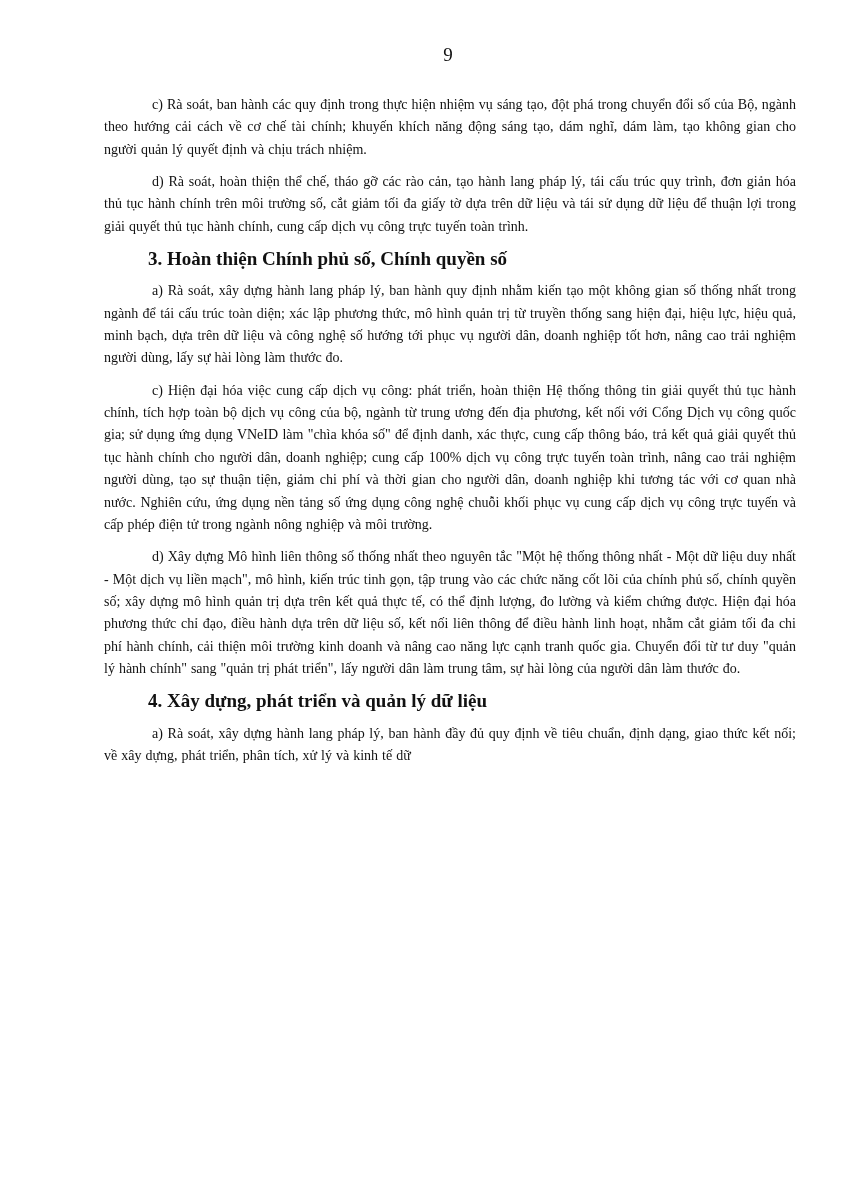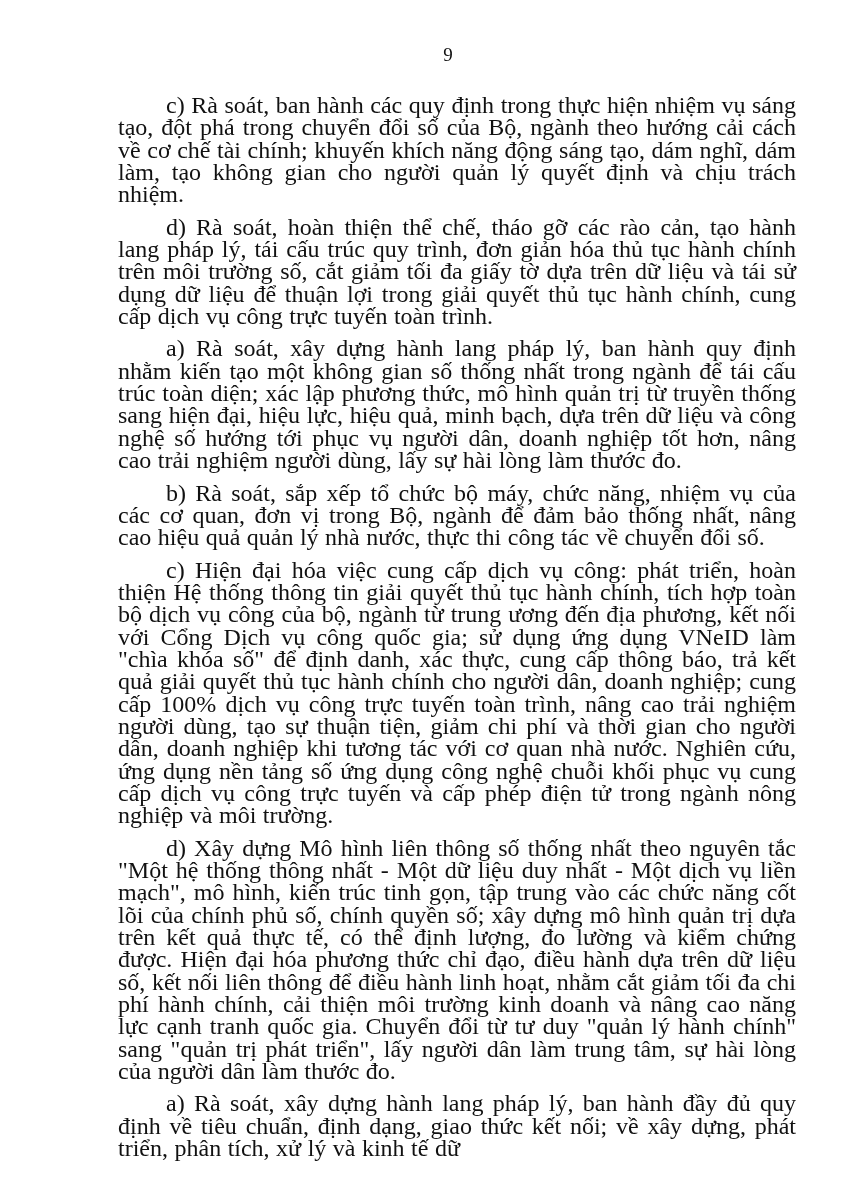--- a/index.html
+++ b/index.html
@@ -21,26 +21,26 @@
     padding: 44px 52px 0 100px;
     background: #ffffff;
   }
   .page-number {
     text-align: center;
     font-size: 19px;
     line-height: 22px;
     margin: 0 0 28px 0;
   }
   .para {
-    font-size: 24px;
+    font-size: 14px;
     line-height: 22.35px;
     text-align: justify;
     text-justify: inter-word;
     text-indent: 48px;
-    margin: 0 0 10px 18px;
+    margin: 0 0 10px 4px;
     word-spacing: 0.5px;
     font-family: Liberation Serif, serif;
   }
   .heading {
     font-size: 19px;
     line-height: 22.35px;
     font-weight: bold;
     text-indent: 48px;
     text-align: left;
     margin: 0 0 10px 0;
@@ -50,24 +50,25 @@
 <body>
 
 <div class="page">
   <div class="page-number">9</div>
 
   <p class="para">c) Rà soát, ban hành các quy định trong thực hiện nhiệm vụ sáng tạo, đột phá trong chuyển đổi số của Bộ, ngành theo hướng cải cách về cơ chế tài chính; khuyến khích năng động sáng tạo, dám nghĩ, dám làm, tạo không gian cho người quản lý quyết định và chịu trách nhiệm.</p>
 
   <p class="para">d) Rà soát, hoàn thiện thể chế, tháo gỡ các rào cản, tạo hành lang pháp lý, tái cấu trúc quy trình, đơn giản hóa thủ tục hành chính trên môi trường số, cắt giảm tối đa giấy tờ dựa trên dữ liệu và tái sử dụng dữ liệu để thuận lợi trong giải quyết thủ tục hành chính, cung cấp dịch vụ công trực tuyến toàn trình.</p>
 
 
+  <p class="heading">3. Hoàn thiện Chính phủ số, Chính quyền số</p>
 
   <p class="para">a) Rà soát, xây dựng hành lang pháp lý, ban hành quy định nhằm kiến tạo một không gian số thống nhất trong ngành để tái cấu trúc toàn diện; xác lập phương thức, mô hình quản trị từ truyền thống sang hiện đại, hiệu lực, hiệu quả, minh bạch, dựa trên dữ liệu và công nghệ số hướng tới phục vụ người dân, doanh nghiệp tốt hơn, nâng cao trải nghiệm người dùng, lấy sự hài lòng làm thước đo.</p>
 
-  <p class="para">b) Rà soát, sắp xếp tổ chức bộ máy, chức năng, nhiệm vụ của các cơ quan, đơn vị trong Bộ, ngành để đảm bảo thống nhất, nâng cao hiệu quả quản lý nhà nước, thực thi công tác về chuyển đổi số.</p>
 
   <p class="para">c) Hiện đại hóa việc cung cấp dịch vụ công: phát triển, hoàn thiện Hệ thống thông tin giải quyết thủ tục hành chính, tích hợp toàn bộ dịch vụ công của bộ, ngành từ trung ương đến địa phương, kết nối với Cổng Dịch vụ công quốc gia; sử dụng ứng dụng VNeID làm "chìa khóa số" để định danh, xác thực, cung cấp thông báo, trả kết quả giải quyết thủ tục hành chính cho người dân, doanh nghiệp; cung cấp 100% dịch vụ công trực tuyến toàn trình, nâng cao trải nghiệm người dùng, tạo sự thuận tiện, giảm chi phí và thời gian cho người dân, doanh nghiệp khi tương tác với cơ quan nhà nước. Nghiên cứu, ứng dụng nền tảng số ứng dụng công nghệ chuỗi khối phục vụ cung cấp dịch vụ công trực tuyến và cấp phép điện tử trong ngành nông nghiệp và môi trường.</p>
 
   <p class="para">d) Xây dựng Mô hình liên thông số thống nhất theo nguyên tắc "Một hệ thống thông nhất - Một dữ liệu duy nhất - Một dịch vụ liền mạch", mô hình, kiến trúc tinh gọn, tập trung vào các chức năng cốt lõi của chính phủ số, chính quyền số; xây dựng mô hình quản trị dựa trên kết quả thực tế, có thể định lượng, đo lường và kiểm chứng được. Hiện đại hóa phương thức chỉ đạo, điều hành dựa trên dữ liệu số, kết nối liên thông để điều hành linh hoạt, nhằm cắt giảm tối đa chi phí hành chính, cải thiện môi trường kinh doanh và nâng cao năng lực cạnh tranh quốc gia. Chuyển đổi từ tư duy "quản lý hành chính" sang "quản trị phát triển", lấy người dân làm trung tâm, sự hài lòng của người dân làm thước đo.</p>
 
+  <p class="heading">4. Xây dựng, phát triển và quản lý dữ liệu</p>
 
   <p class="para">a) Rà soát, xây dựng hành lang pháp lý, ban hành đầy đủ quy định về tiêu chuẩn, định dạng, giao thức kết nối; về xây dựng, phát triển, phân tích, xử lý và kinh tế dữ</p>
 </div>
 
 </body></html>

